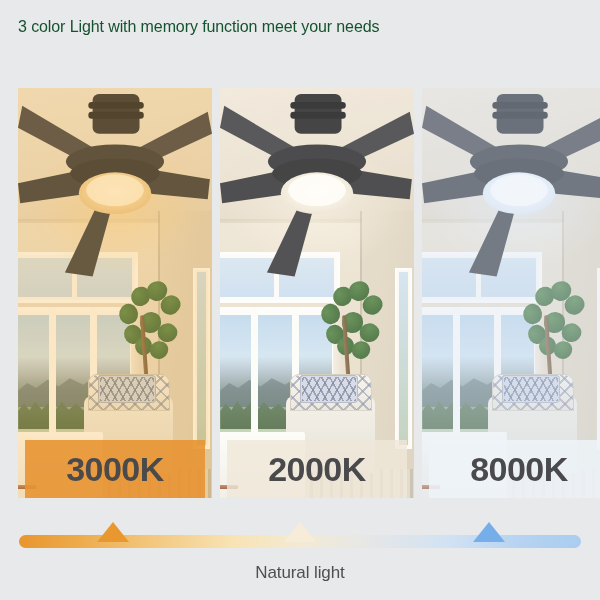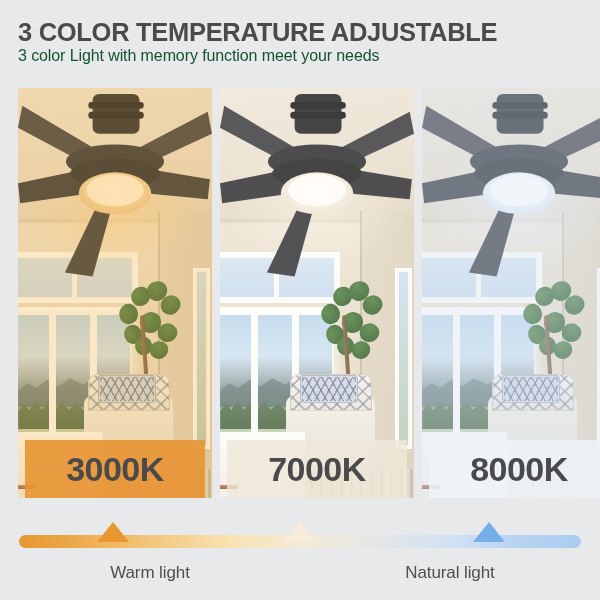--- a/index.html
+++ b/index.html
@@ -271,21 +271,20 @@
   .cap {
     flex:1; text-align:center;
     font-size:17px; color:#4f4f51;
     letter-spacing:-0.1px;
   }
 </style>
 </head>
 <body>
 
 <div class="header">
-  <div class="title">3 COLOR TEMPERATURE ADJUSTABLE</div>
   <div class="subtitle">3 color Light with memory function meet your needs</div>
 </div>
 
 <div class="panels">
 
   <div class="panel">
     <div class="scene">
       <div class="ceiling"></div>
       <div class="ceiling-edge"></div>
       <div class="wall"></div>
@@ -466,21 +465,21 @@
           <ellipse cx="91" cy="74" rx="46" ry="17" fill="#2b2c30"></ellipse>
           <ellipse cx="91" cy="86" rx="42" ry="15" fill="#232427"></ellipse>
           <ellipse cx="91" cy="106" rx="34" ry="21" fill="url(#glowN)"></ellipse>
           <ellipse cx="91" cy="103" rx="27" ry="16" fill="#fffdf7" opacity=".9"></ellipse>
         </svg>
       </div>
 
       <div class="tint natural"></div>
     </div>
     <div class="kband" style="background:rgba(239,231,216,.80)">
-      <span>7000K</span>
+      <span>2000K</span>
     </div>
   </div>
 
   <div class="panel">
     <div class="scene">
       <div class="ceiling"></div>
       <div class="ceiling-edge"></div>
       <div class="wall"></div>
       <div class="wall-right"></div>
       <div class="corner-line"></div>
@@ -576,16 +575,15 @@
 
 </div>
 
 <div class="slider-area">
   <div class="bar" style="background:linear-gradient(90deg,#e8962f 0%,#eda949 10%,#f3c87f 24%,#f8e3b4 38%,#f3ead4 50%,#e6e7e6 62%,#d2e2f3 76%,#b5d2f1 90%,#a9cdf0 100%)"></div>
   <div class="marker m-warm"></div>
   <div class="marker m-natural"></div>
   <div class="marker m-cool"></div>
 
   <div class="captions">
-    <div class="cap">Warm light</div>
     <div class="cap">Natural light</div>
   </div>
 </div>
 
 </body></html>

